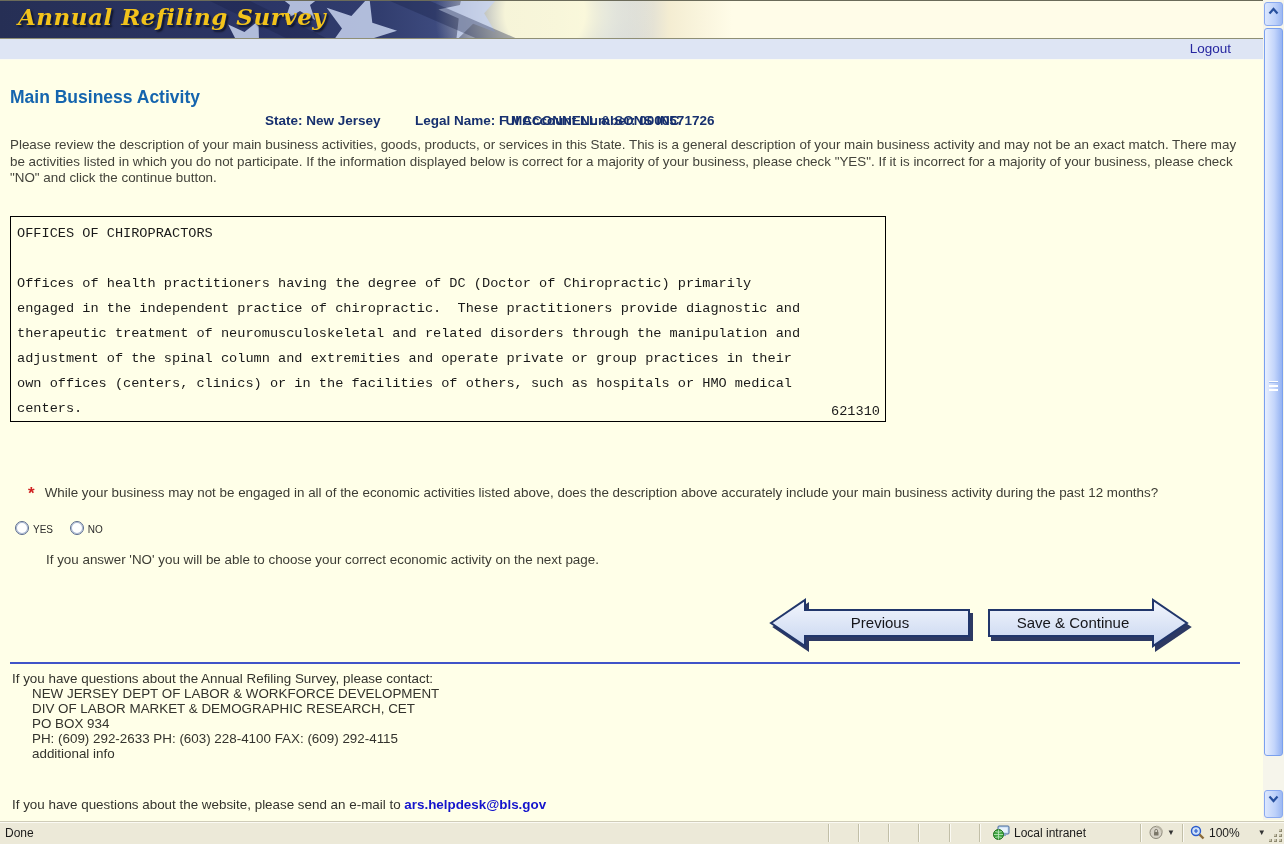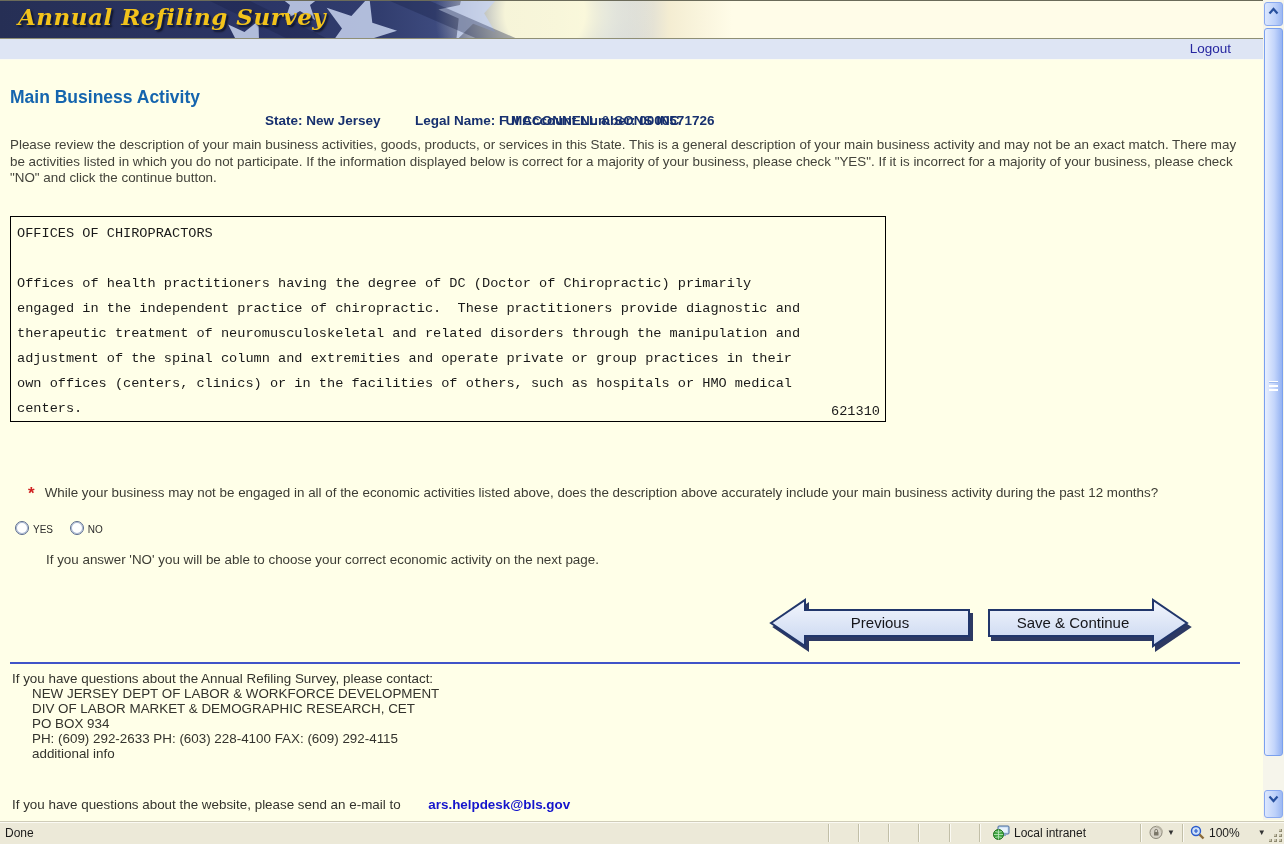--- a/index.html
+++ b/index.html
@@ -55,21 +55,21 @@
   .arrow-btn{position:absolute;cursor:pointer;filter:drop-shadow(3px 4px 0 rgba(22,36,84,.9));}
   .arrow-btn text{font-family:"Liberation Sans",sans-serif;font-size:15px;fill:#15151a;}
   .btn-prev{left:768px;top:0;}
   .btn-save{left:985px;top:0;}
 
   .contact-rule{position:absolute;left:10px;top:601px;width:1230px;height:0;
             border-top:2px solid #4053C8;}
   .contact{position:absolute;left:12px;top:610px;font-size:13.4px;line-height:15px;color:#33332d;}
   .contact .indent{padding-left:20px;}
   .website-line{position:absolute;left:12px;top:736px;font-size:13.4px;color:#33332d;}
-  .email-link{color:#1414CC;font-weight:bold;cursor:pointer;margin-left:24px;}
+  .email-link{color:#1414CC;font-weight:bold;cursor:pointer;}
 
   
   .scrollbar{position:absolute;right:0;top:0;width:21px;height:820px;background:#f6f5eb;}
   .sb-btn{position:absolute;left:1px;width:19px;height:24px;border-radius:3px;
           background:linear-gradient(90deg,#dce7fd,#bdd1fa 60%,#9cb8f2);
           border:1px solid #89a9f0;box-sizing:border-box;cursor:pointer;}
   .sb-up{top:2px;}
   .sb-down{top:790px;height:28px;}
   .sb-thumb{position:absolute;left:1px;top:28px;width:19px;height:728px;border-radius:3px;
           background:linear-gradient(90deg,#e8effe,#c3d5fb 55%,#94b2f2);

